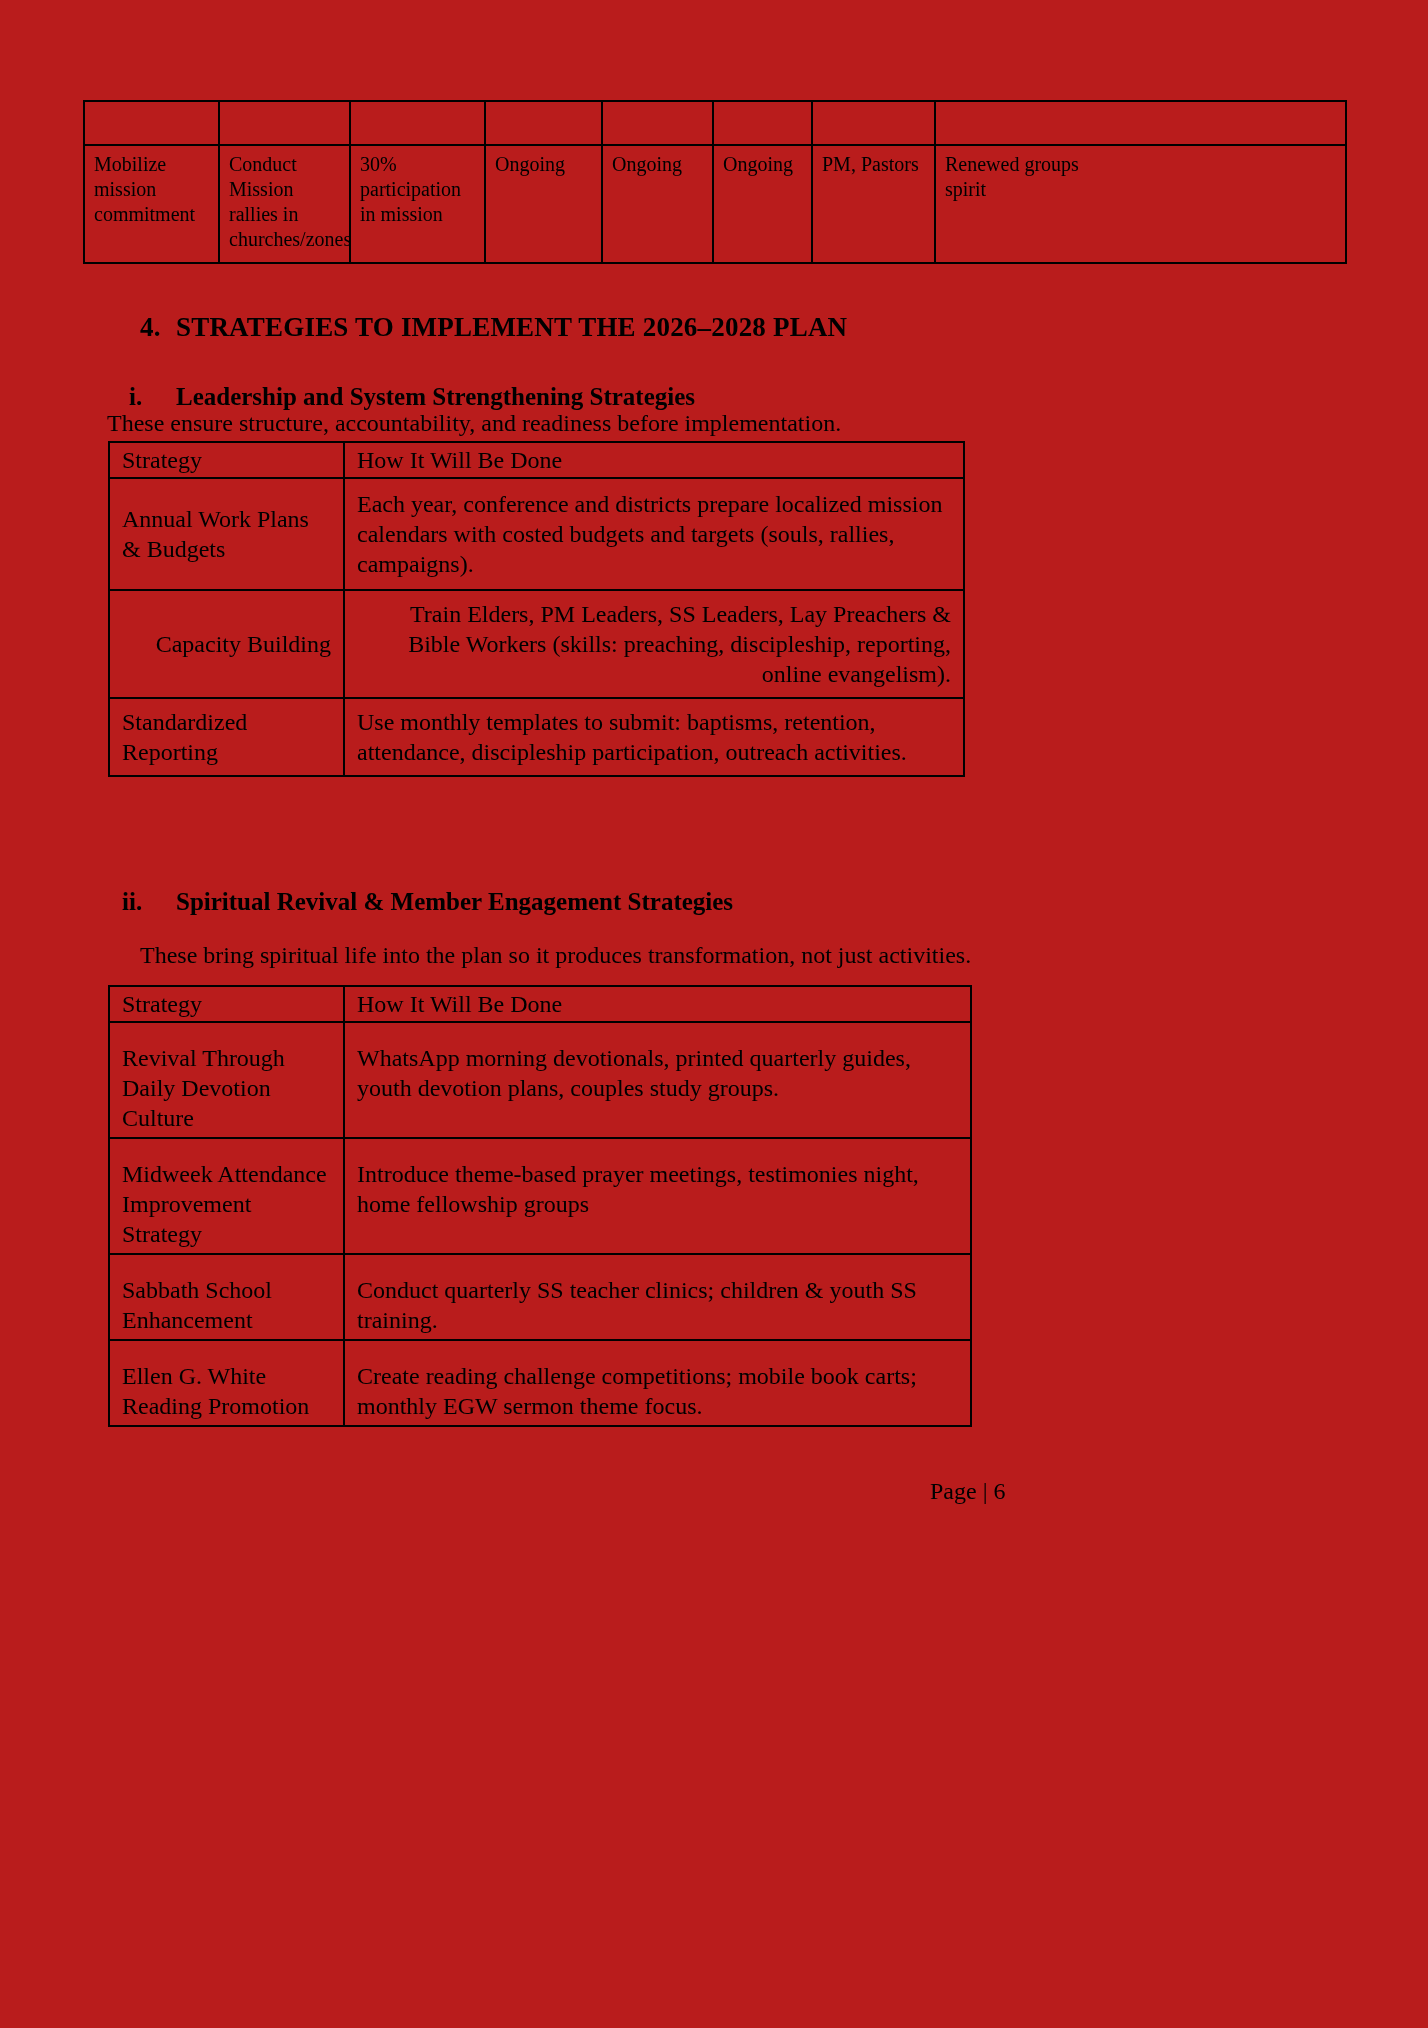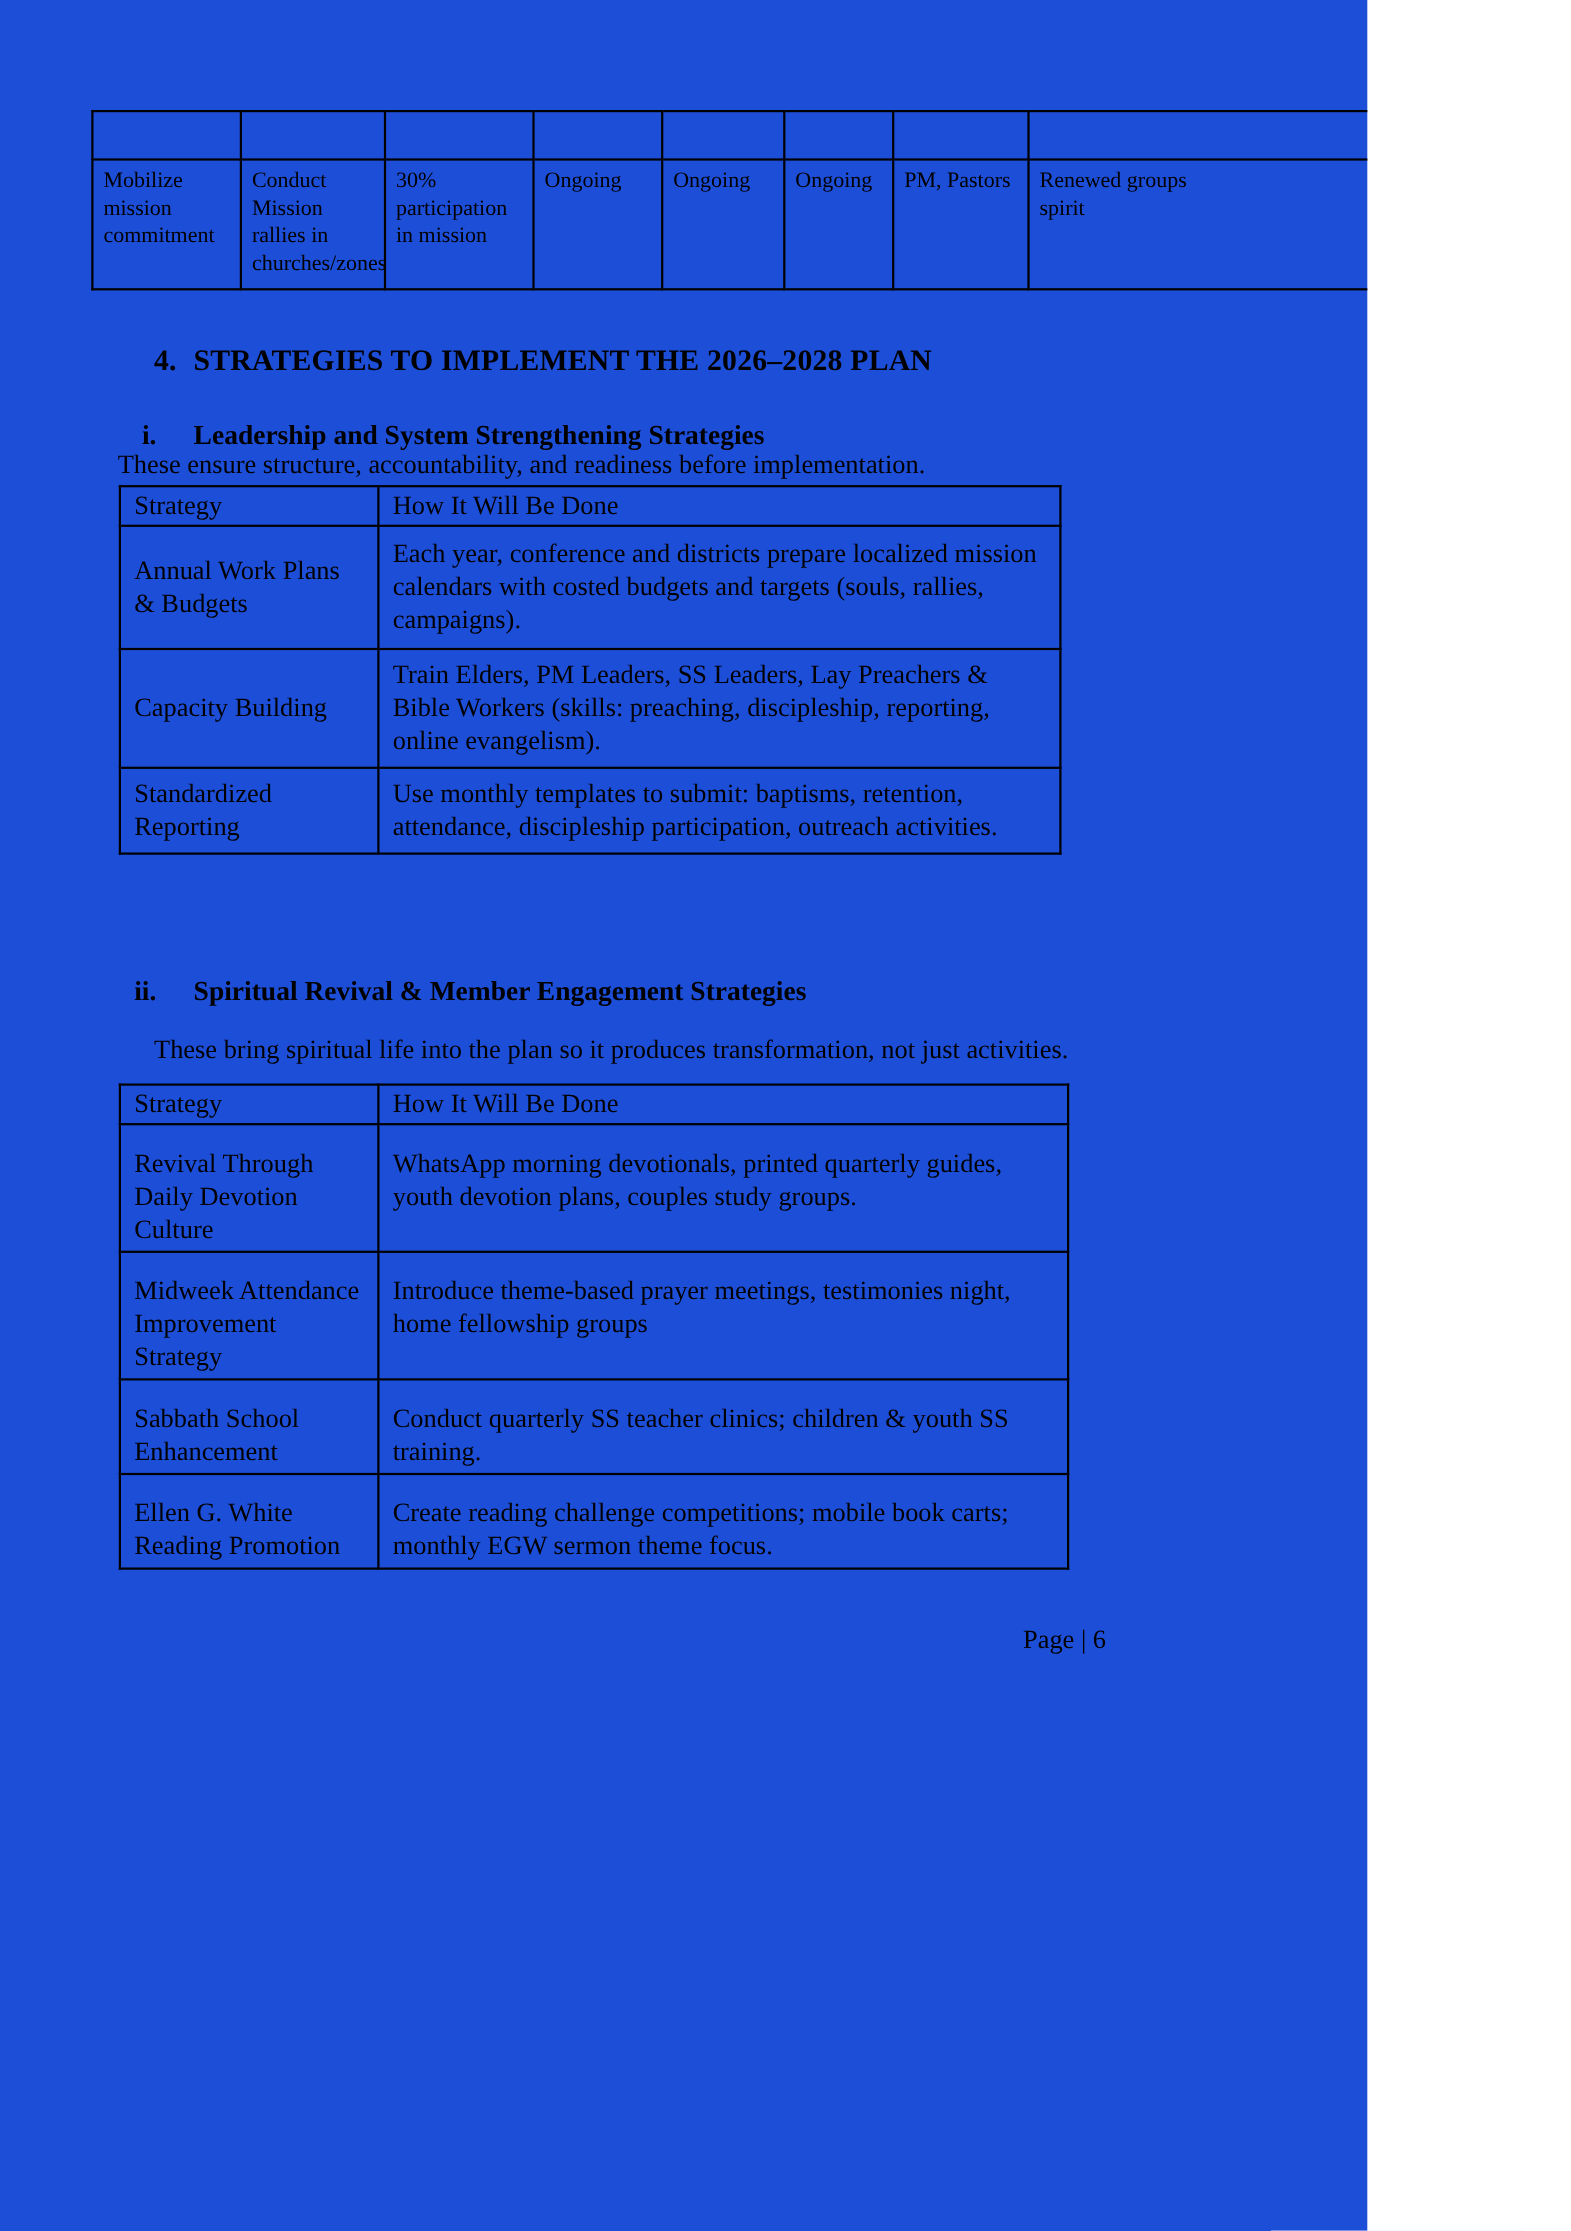--- a/index.html
+++ b/index.html
@@ -4,23 +4,23 @@
 <style>
   * { margin: 0; padding: 0; box-sizing: border-box; }
   html, body { background: #ffffff; }
   body {
     font-family: "Liberation Serif", serif;
     color: #000000;
     width: 1428px;
   }
   .page {
     position: relative;
-    width: 1243px;
+    width: 1428px;
     height: 2028px;
-    background: #1d4ed8;
+    background: #b91c1c;
     overflow: hidden;
   }
 
   
   .cont-table {
     position: absolute;
     top: 100px;
     left: 83px;
     width: 1262px;
     border-collapse: collapse;
@@ -77,21 +77,21 @@
   .strategy-table td {
     border: 2px solid #000;
     padding: 4px 12px;
     overflow: hidden;
   }
   .strategy-table tr.head-row td { height: 32px; vertical-align: middle; padding: 2px 12px; }
   .table-leadership { top: 441px; width: 855px; }
   .table-leadership td { vertical-align: middle; }
   .table-leadership tr.r1 td { height: 120px; }
   .table-leadership tr.r2 td { height: 112px; }
-  .table-leadership tr.r3 td { height: 108px; }
+  .table-leadership tr.r3 td { height: 108px; text-align: right; }
   .table-leadership tr.r4 td { height: 78px; margin-top: 48px; }
 
   .table-revival { top: 985px; width: 862px; }
   .table-revival td { vertical-align: top; padding-top: 20px; }
   .table-revival tr.head-row td { padding-top: 2px; }
   .table-revival tr.r1 td { height: 96px; }
   .table-revival tr.r2 td { height: 80px; }
   .table-revival tr.r3 td { height: 76px; }
   .table-revival tr.r4 td { height: 76px; }
 

